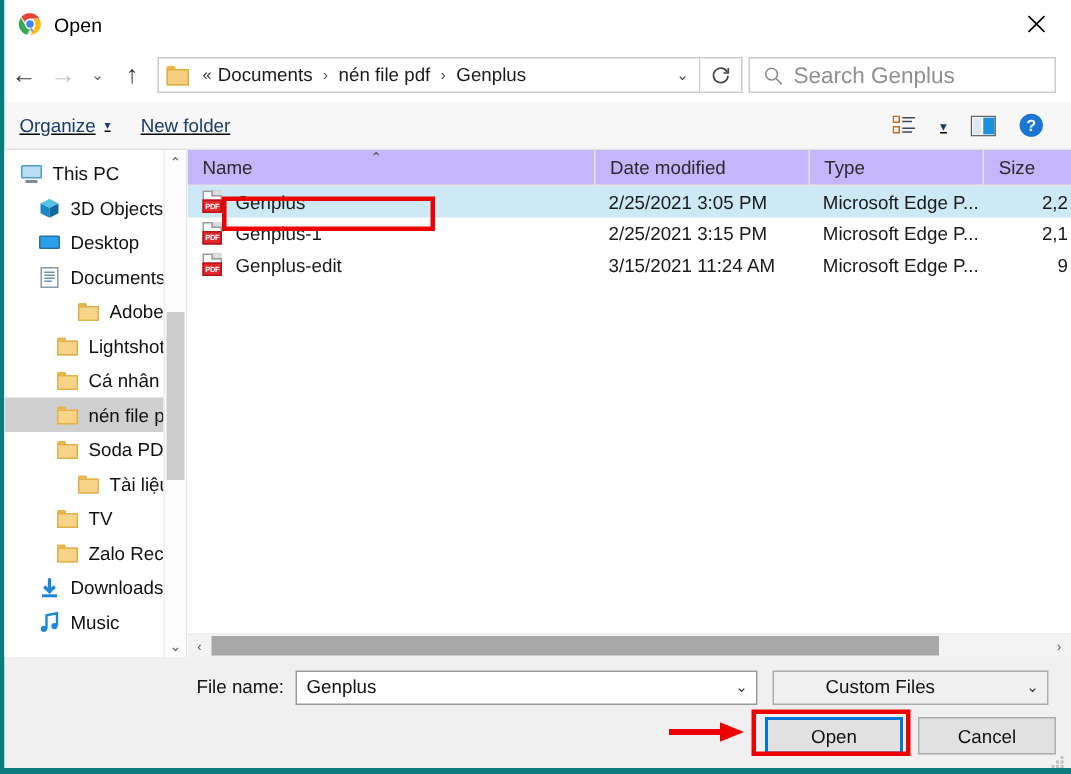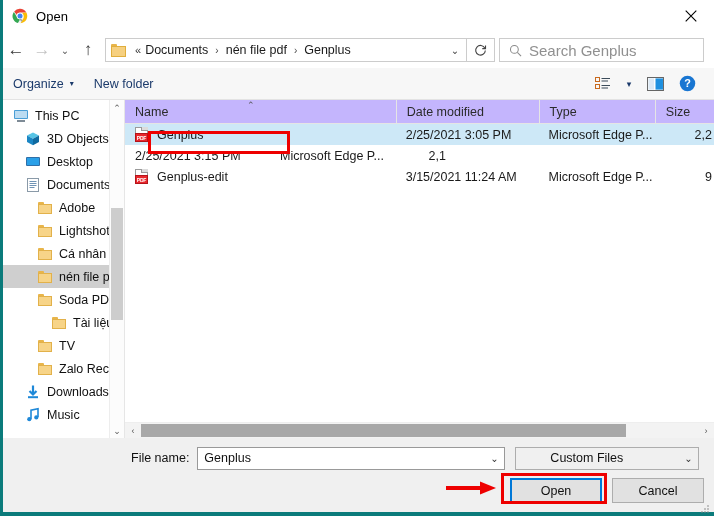--- a/index.html
+++ b/index.html
@@ -88,20 +88,21 @@
     display: flex; align-items: center;
   }
   .search-ph { font-size: 15px; color: #909090; }
 
   
   .cmdbar {
     position: absolute; left: 0; top: 68px; right: 0; height: 32px;
     background: #f7f7f7;
     display: flex; align-items: center;
     border-bottom: 1px solid #e3e3e3;
+    text-decoration: underline;
   }
   .cmd-item {
     font-size: 12.5px; color: #1b3a6b; padding: 0 10px; display: flex;
     align-items: center; gap: 6px; height: 100%;
   }
   .cmd-item .caret { font-size: 8px; color: #1b3a6b; }
   .cmd-right { margin-left: auto; display: flex; align-items: center; gap: 2px; padding-right: 12px; }
   .icon-btn {
     width: 30px; height: 26px; display: flex; align-items: center; justify-content: center;
   }
@@ -367,21 +368,21 @@
         <div class="tree-item" style="padding-left:22px">
           <span class="tree-ico">
             <svg width="16" height="16" viewBox="0 0 16 16">
               <rect x="2.5" y="1.5" width="11" height="13" fill="#fff" stroke="#8a9aa8"></rect>
               <path d="M4.5 4.5h7 M4.5 6.5h7 M4.5 8.5h7 M4.5 10.5h5" stroke="#6f93b5" stroke-width="1"></path>
             </svg>
           </span>
           <span>Documents</span>
         </div>
 
-        <div class="tree-item" style="padding-left:34px">
+        <div class="tree-item" style="padding-left:48px">
           <span class="tree-ico folder-ico">
               <span class="tab"></span>
               <span class="body"></span>
             </span>
           <span>Adobe</span>
         </div>
         <div class="tree-item" style="padding-left:34px">
           <span class="tree-ico folder-ico">
               <span class="tab"></span>
               <span class="body"></span>
@@ -480,20 +481,28 @@
               <span class="band">PDF</span>
             </span>
             <span>Genplus</span>
           </div>
           <div class="cell" style="width:145px">2/25/2021 3:05 PM</div>
           <div class="cell" style="width:118px">Microsoft Edge P...</div>
           <div class="cell" style="width:60px;justify-content:flex-end;padding-right:2px">2,2</div>
         </div>
 
         <div class="row">
+          <div class="cell" style="width:275px">
+            <span class="pdf-ico">
+              <span class="sheet"></span>
+                <span class="fold"></span>
+              <span class="band">PDF</span>
+            </span>
+            <span>Genplus-1</span>
+          </div>
           <div class="cell" style="width:145px">2/25/2021 3:15 PM</div>
           <div class="cell" style="width:118px">Microsoft Edge P...</div>
           <div class="cell" style="width:60px;justify-content:flex-end;padding-right:2px">2,1</div>
         </div>
 
         <div class="row">
           <div class="cell" style="width:275px">
             <span class="pdf-ico">
               <span class="sheet"></span>
                 <span class="fold"></span>

